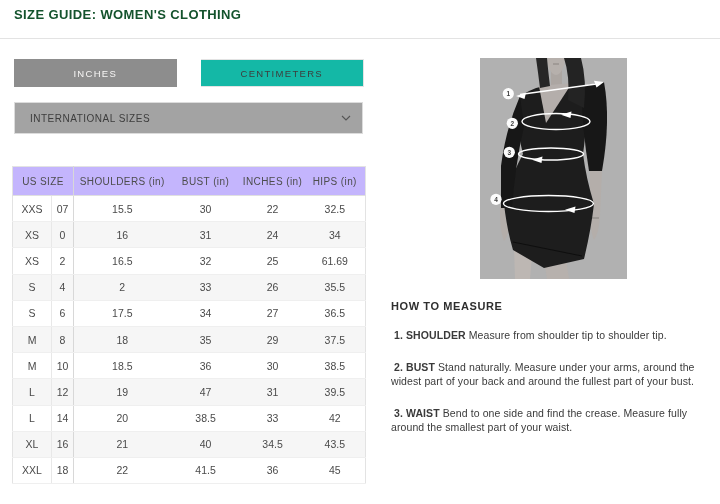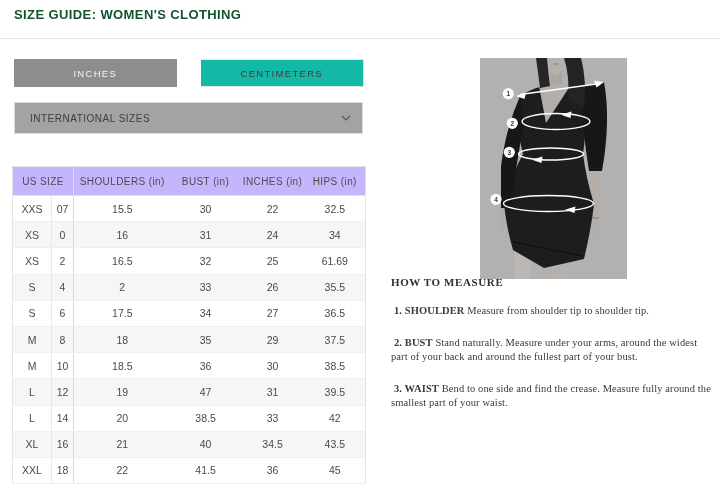--- a/index.html
+++ b/index.html
@@ -47,22 +47,22 @@
     height:25.2px;text-align:center;padding:0;border-bottom:1px solid #efefef;
   }
   .size-table tbody tr:nth-child(even){background:#f6f6f6;}
   .size-table .col-size{border-right:1px solid #e8e8e8;}
   .size-table .col-num{border-right:1px solid #d8d8d8;}
   
   .figure{position:absolute;left:480px;top:58px;width:147px;height:221px;}
   .figure svg{display:block;}
   
   .measure{
-    position:absolute;left:391px;top:276px;width:322px;
-    font-size:10.5px;color:#3a3a3a;letter-spacing:.1px;font-family:Liberation Serif, serif;
+    position:absolute;left:391px;top:300px;width:322px;
+    font-size:10.5px;color:#3a3a3a;letter-spacing:.1px;
   }
   .measure h2{
     margin:0 0 16px 0;font-size:11px;font-weight:bold;letter-spacing:.6px;color:#2f2f2f;
   }
   .measure p{margin:0 0 17px 0;line-height:14.5px;text-indent:3px;}
   .measure b{font-weight:bold;text-align:right;}
 </style>
 </head>
 <body>
 

